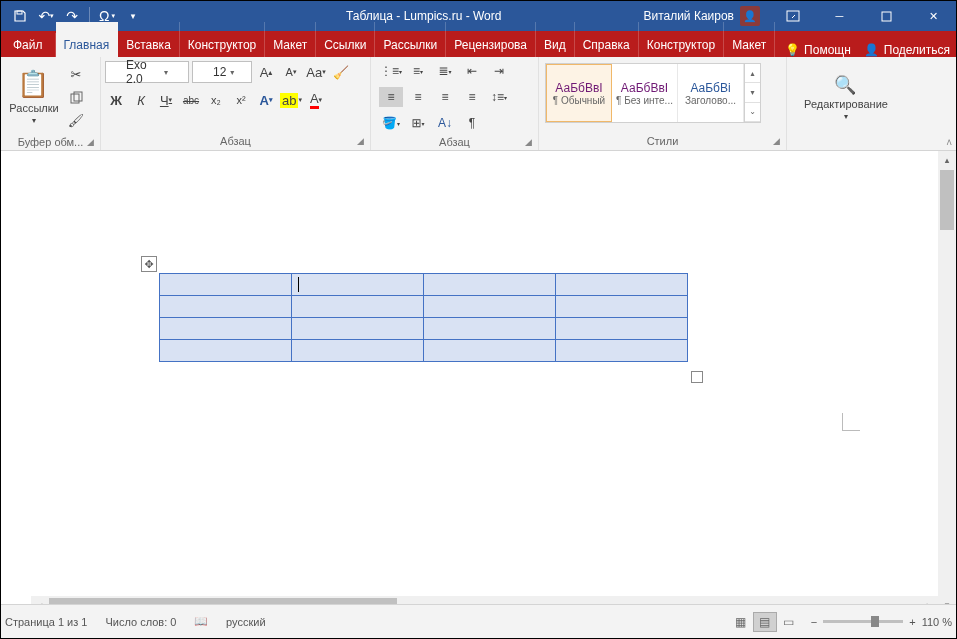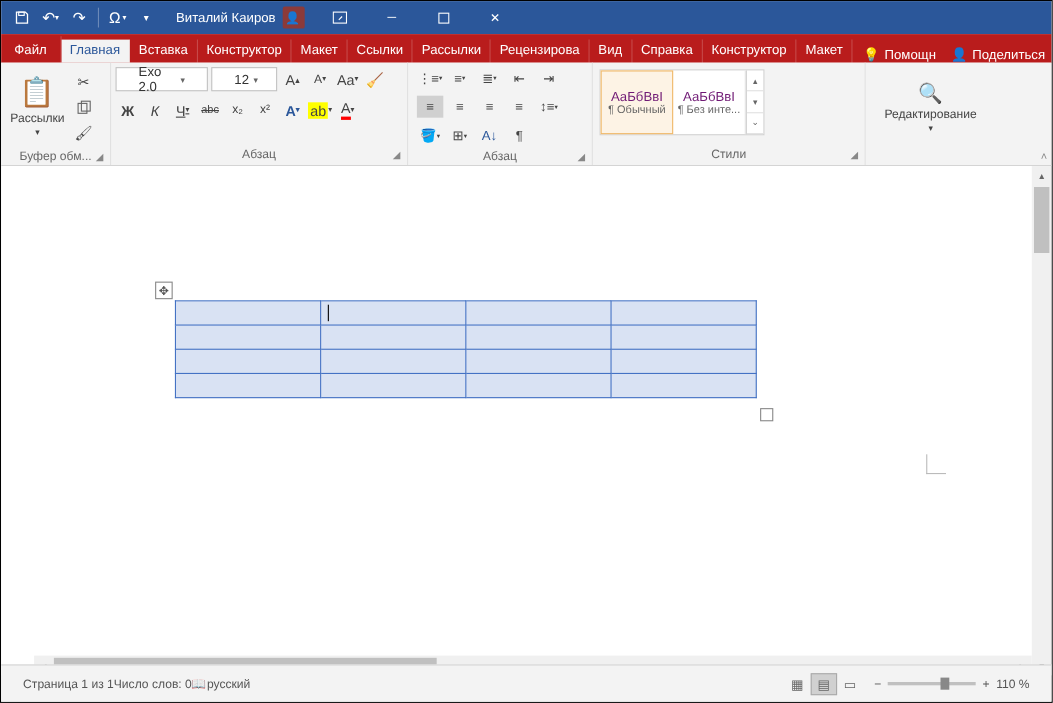--- a/index.html
+++ b/index.html
@@ -7,21 +7,21 @@
 .titlebar{height:30px;background:#2b579a;display:flex;align-items:center;color:#fff;font-size:12px}
 .qat{display:flex;align-items:center;gap:4px;padding:0 8px}
 .qat .ic{width:22px;height:22px;display:flex;align-items:center;justify-content:center;color:#fff;font-size:14px}
 .qat .sep{width:1px;height:18px;background:rgba(255,255,255,.3);margin:0 2px}
 .title-center{flex:1;text-align:center;padding-left:60px}
 .title-right{display:flex;align-items:center;gap:2px}
 .user{display:flex;align-items:center;gap:6px;padding:0 8px}
 .avatar{width:20px;height:20px;background:#8b3a3a;border-radius:2px;display:flex;align-items:center;justify-content:center;font-size:11px}
 .winbtn{width:45px;height:30px;display:flex;align-items:center;justify-content:center;font-size:11px}
 .tabs{height:26px;background:#b91c1c;display:flex;align-items:flex-end;font-size:12px;color:#fff}
-.tab{padding:2px 8px 5px;cursor:pointer;border-right:1px solid rgba(255,255,255,.2)}
+.tab{padding:16px 8px 5px;cursor:pointer;border-right:1px solid rgba(255,255,255,.2)}
 .tab.file{padding:5px 12px}
 .tab.active{background:#f3f3f3;color:#2b579a}
 .tab-right{margin-left:auto;display:flex;align-items:center;padding:0 10px;gap:14px}
 .tab-right .itm{display:flex;align-items:center;gap:4px;cursor:pointer}
 .ribbon{height:94px;background:#f3f3f3;border-bottom:1px solid #d4d4d4;display:flex;position:relative}
 .rgroup{border-right:1px solid #e1e1e1;display:flex;flex-direction:column;padding:2px 4px 0}
 .rgroup-body{flex:1;display:flex;align-items:flex-start;gap:2px;padding-top:2px}
 .rgroup-label{height:18px;font-size:11px;color:#666;text-align:center;position:relative;display:flex;align-items:center;justify-content:center}
 .rgroup-label .dl{position:absolute;right:2px;font-size:9px;color:#888}
 .bigbtn{display:flex;flex-direction:column;align-items:center;justify-content:center;width:58px;height:72px;font-size:11px;color:#444;gap:2px;cursor:pointer}
@@ -54,21 +54,21 @@
 .cursor{position:absolute;left:297px;top:276px;width:1px;height:15px;background:#000}
 .corner-mark{position:absolute;width:18px;height:18px}
 .corner-mark.tr{right:78px;top:262px;border-left:1px solid #bbb;border-bottom:1px solid #bbb}
 .vscroll{position:absolute;right:0;top:150px;bottom:24px;width:18px;background:#f0f0f0;display:flex;flex-direction:column;align-items:center}
 .vscroll .ar{height:18px;font-size:9px;color:#666;display:flex;align-items:center;justify-content:center;width:100%}
 .vscroll .thumb{width:14px;background:#c0c0c0;margin:1px 0}
 .hscroll{position:absolute;left:30px;right:18px;bottom:24px;height:18px;background:#f0f0f0;display:flex;align-items:center}
 .hscroll .ar{width:18px;font-size:9px;color:#666;text-align:center}
 .hscroll .track{flex:1;height:14px;position:relative}
 .hscroll .thumb{position:absolute;left:0;width:40%;height:14px;background:#c0c0c0}
-.statusbar{position:absolute;bottom:0;left:0;right:0;height:34px;background:#f3f3f3;border-top:1px solid #d4d4d4;display:flex;align-items:center;font-size:11px;color:#555;padding:0 20px;}
+.statusbar{position:absolute;bottom:0;left:0;right:0;height:34px;background:#f3f3f3;border-top:1px solid #d4d4d4;display:flex;align-items:center;font-size:11px;color:#555;padding:0 4px;gap:18px}
 .statusbar .right{margin-left:auto;display:flex;align-items:center;gap:10px}
 .view-btns{display:flex;gap:0}
 .view-btns div{width:24px;height:20px;display:flex;align-items:center;justify-content:center;border:1px solid transparent;cursor:pointer;font-size:12px;color:#666}
 .view-btns div.act{background:#d0d0d0;border-color:#aaa}
 .zoom{display:flex;align-items:center;gap:6px}
 .zoom .slider{width:80px;height:3px;background:#c0c0c0;position:relative}
 .zoom .slider .h{position:absolute;left:48px;top:-4px;width:8px;height:11px;background:#888}
 svg{display:block}
 </style>
 </head>
@@ -81,20 +81,21 @@
           <path d="M2 2h8l2 2v8H2z" fill="none" stroke="#fff" stroke-width="1.2"></path>
           <rect x="4" y="2" width="5" height="3" fill="none" stroke="#fff"></rect>
         </svg>
       </div>
     <div class="ic">↶<span style="font-size:7px">▾</span></div>
     <div class="ic">↷</div>
     <div class="sep"></div>
     <div class="ic">Ω<span style="font-size:7px;margin-left:2px">▾</span></div>
     <div class="ic" style="font-size:9px">▾</div>
   </div>
+  <div class="title-center">Таблица - Lumpics.ru  -  Word</div>
   <div class="title-right">
     <div class="user">
       <span>Виталий Каиров</span>
       <div class="avatar">👤</div>
     </div>
     <div class="winbtn">
         <svg width="14" height="12" viewBox="0 0 14 12">
           <rect x="1" y="1" width="12" height="10" fill="none" stroke="#fff"></rect>
           <path d="M6 8l3-3" stroke="#fff" fill="none"></path>
         </svg>
@@ -236,20 +237,24 @@
     <div class="rgroup-body" style="padding:4px 2px">
       <div class="style-gal">
         <div class="style-item sel">
           <div class="style-prev">АаБбВвI</div>
           <div class="style-nm">¶ Обычный</div>
         </div>
         <div class="style-item">
           <div class="style-prev">АаБбВвI</div>
           <div class="style-nm">¶ Без инте...</div>
         </div>
+        <div class="style-item">
+          <div class="style-prev blue">АаБбВі</div>
+          <div class="style-nm">Заголово...</div>
+        </div>
         <div class="gal-ctrl">
           <div>▴</div>
           <div>▾</div>
           <div>⌄</div>
         </div>
       </div>
     </div>
     <div class="rgroup-label">
         <span>Стили</span>
         <span class="dl">◢</span>

